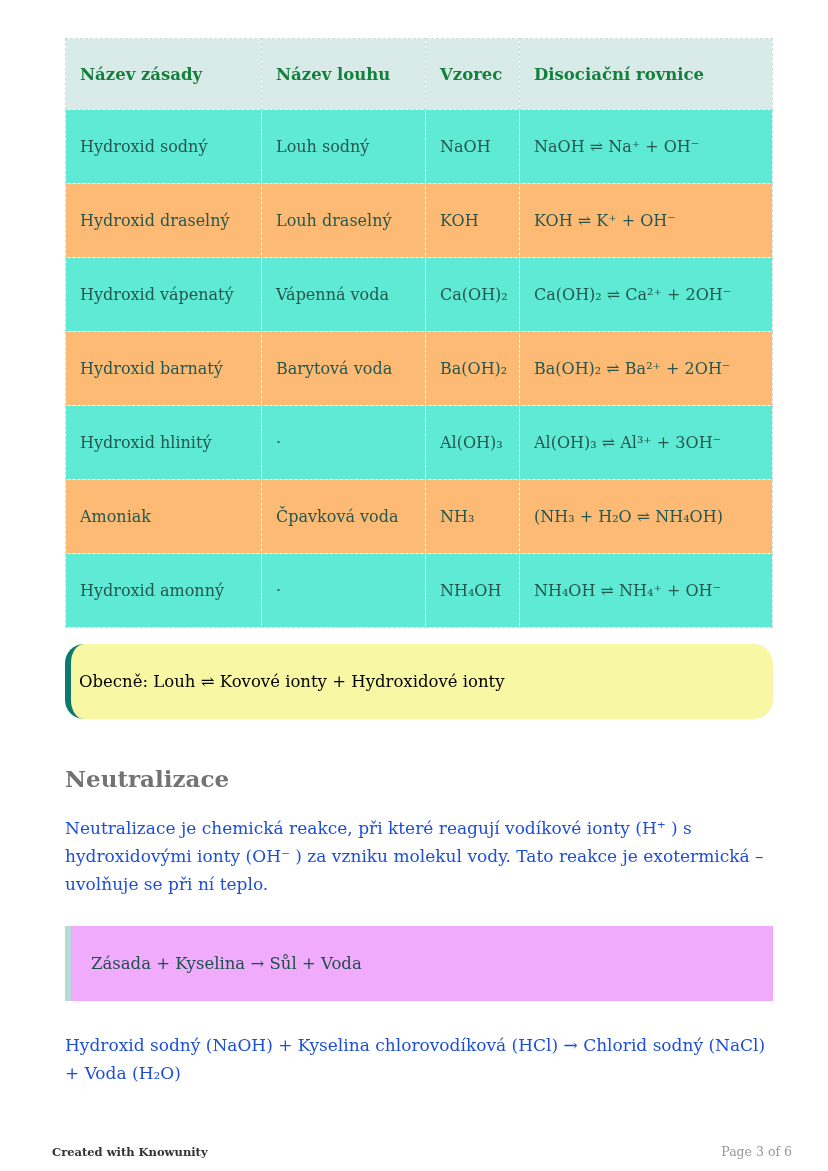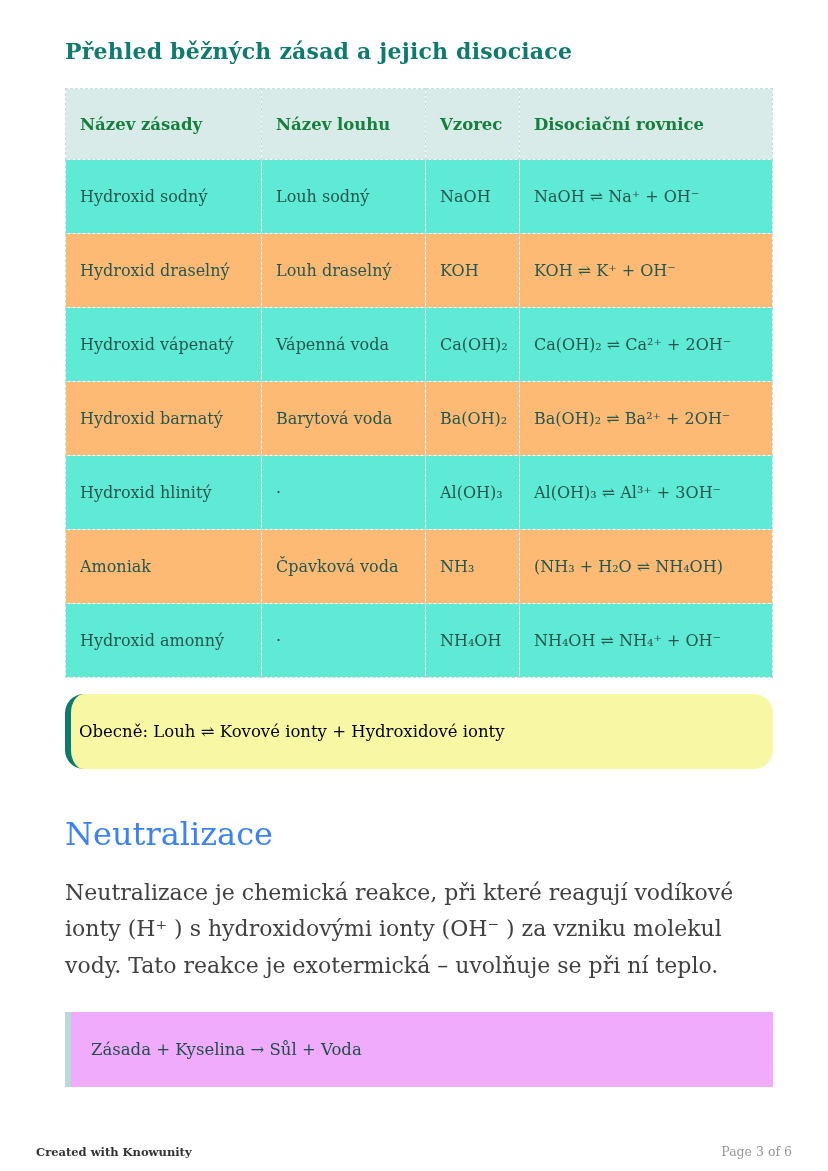--- a/index.html
+++ b/index.html
@@ -64,42 +64,42 @@
     background: #f8f8a4;
     border-left: 6px solid #0c7a6d;
     padding: 28px 20px 28px 8px;
     color: #000000;
     font-size: 16.5px;
     box-sizing: border-box;
     border-radius: 19px;
   }
   .section-heading {
     margin: 46px 0 22px 0;
-    font-size: 32px;
-    font-weight: normal;
-    color: #3b82f6;
+    font-size: 23px;
+    font-weight: bold;
+    color: #737373;
   }
   .para {
     margin: 0 0 10px 0;
-    font-size: 22px;
+    font-size: 17px;
     line-height: 1.65;
-    color: #404040;
+    color: #1d4ed8;
   }
   .callout-gray {
     margin: 28px 0 30px 0;
     background: #f0abfc;
     border-left: 6px solid #b7dbd9;
     padding: 28px 20px 28px 20px;
     color: #1f4e49;
     font-size: 16.5px;
     box-sizing: border-box;
   }
   .footer {
     position: absolute;
-    left: 0;
+    left: 16px;
     right: 0;
     bottom: 12px;
     height: 20px;
   }
   .footer .brand {
     position: absolute;
     left: 36px;
     bottom: 0;
     font-size: 11.5px;
     font-weight: bold;
@@ -113,21 +113,20 @@
     color: #979797;
     margin-top: 6px;
   }
 </style>
 </head>
 <body>
 
 <div class="page">
   <div class="content">
 
-    <h1 class="doc-title">Přehled běžných zásad a jejich disociace</h1>
 
     <table class="bases">
       <colgroup>
         <col class="c1">
           <col class="c2">
           <col class="c3">
           <col class="c4">
       </colgroup>
       <thead>
         <tr>
@@ -188,20 +187,21 @@
     </div>
 
     <h2 class="section-heading">Neutralizace</h2>
 
     <p class="para">Neutralizace je chemická reakce, při které reagují vodíkové ionty (H⁺ ) s hydroxidovými ionty (OH⁻ ) za vzniku molekul vody. Tato reakce je exotermická – uvolňuje se při ní teplo.</p>
 
     <div class="callout-gray">
       <span>Zásada + Kyselina → Sůl + Voda</span>
     </div>
 
+    <p class="para">Hydroxid sodný (NaOH) + Kyselina chlorovodíková (HCl) → Chlorid sodný (NaCl) + Voda (H₂O)</p>
 
   </div>
 
   <div class="footer">
     <span class="brand">Created with Knowunity</span>
     <span class="page-num">Page 3 of 6</span>
   </div>
 </div>
 
 </body></html>

